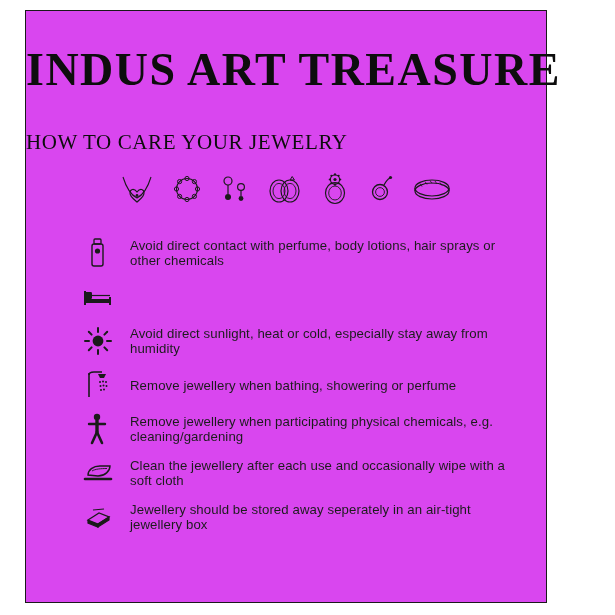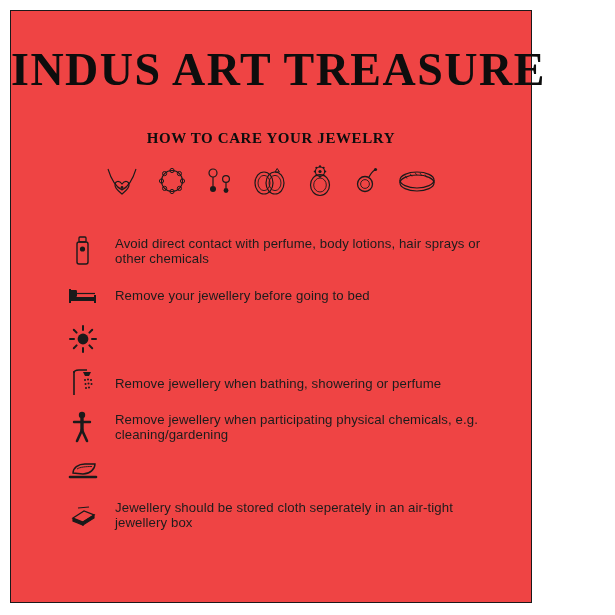--- a/index.html
+++ b/index.html
@@ -9,61 +9,60 @@
   }
   body {
     width: 615px;
     height: 615px;
     font-family: "Liberation Sans", sans-serif;
     color: #1a1a1a;
     overflow: hidden;
   }
   .card {
     position: absolute;
-    left: 10px;
+    left: 25px;
     top: 10px;
     width: 522px;
     height: 593px;
     border: 1.5px solid #1a1a1a;
     box-sizing: border-box;
-    background: #ef4444;
+    background: #d946ef;
   }
   .brand-title {
     text-align: center;
     font-family: "Liberation Serif", serif;
     font-weight: bold;
     font-size: 46px;
     letter-spacing: 1.5px;
     margin-top: 32px;
     color: #0d0d0d;
     white-space: nowrap;
   }
   .subtitle {
-    text-align: center;
     font-family: "Liberation Serif", serif;
-    font-weight: bold;
-    font-size: 15px;
+    font-weight: normal;
+    font-size: 21px;
     letter-spacing: 0.6px;
     margin-top: 34px;
     color: #0d0d0d;
   }
   .jewel-row {
     display: flex;
     justify-content: center;
     align-items: center;
     gap: 14px;
     margin-top: 12px;
     height: 44px;
   }
   .jewel-row .jewel {
     display: inline-block;
     line-height: 0;
   }
   .tips {
-    margin-top: 26px;
+    margin-top: 20px;
     padding-left: 48px;
     padding-right: 26px;
   }
   .tip {
     display: flex;
     align-items: center;
     min-height: 44px;
   }
   .tip-icon {
     width: 48px;
@@ -188,39 +187,39 @@
 
     <div class="tip">
       <span class="tip-icon">
         <svg width="32" height="24" viewBox="0 0 32 24">
           <rect x="3" y="7" width="7" height="7" rx="1.2" fill="#1a1a1a"></rect>
           <rect x="3" y="14" width="25" height="4" fill="#1a1a1a"></rect>
           <path d="M3 6 L3 20 M28 12 L28 20" stroke="#1a1a1a" stroke-width="2"></path>
           <path d="M10 10.5 L28 10.5" stroke="#1a1a1a" stroke-width="1.2"></path>
         </svg>
       </span>
-      <span class="tip-text">Remove your jewellery before going to bed</span>
     </div>
 
     <div class="tip">
       <span class="tip-icon">
         <svg width="30" height="30" viewBox="0 0 30 30">
           <circle cx="15" cy="15" r="5.4" fill="#1a1a1a"></circle>
           <g stroke="#1a1a1a" stroke-width="2" stroke-linecap="round">
             <path d="M15 2 L15 6"></path>
             <path d="M15 24 L15 28"></path>
             <path d="M2 15 L6 15"></path>
             <path d="M24 15 L28 15"></path>
             <path d="M5.8 5.8 L8.6 8.6"></path>
             <path d="M21.4 21.4 L24.2 24.2"></path>
             <path d="M24.2 5.8 L21.4 8.6"></path>
             <path d="M8.6 21.4 L5.8 24.2"></path>
           </g>
         </svg>
       </span>
+      <span class="tip-text">Avoid direct sunlight, heat or cold, especially stay away from humidity</span>
     </div>
 
     <div class="tip">
       <span class="tip-icon">
         <svg width="28" height="32" viewBox="0 0 28 32">
           <path d="M5 4 L5 28" stroke="#1a1a1a" stroke-width="1.6" fill="none"></path>
           <path d="M5 6 C5 4, 7 3, 10 3 L18 3" stroke="#1a1a1a" stroke-width="1.6" fill="none"></path>
           <path d="M14 5 L22 5 L20 9 L16 9 Z" fill="#1a1a1a"></path>
           <g fill="#1a1a1a">
             <circle cx="16" cy="13" r="1"></circle>
@@ -251,28 +250,29 @@
     </div>
 
     <div class="tip">
       <span class="tip-icon">
         <svg width="34" height="24" viewBox="0 0 34 24">
           <path d="M7 14 C7 9, 12 5, 19 5 L29 5 C29 10, 24 15, 17 15 Z" fill="none" stroke="#1a1a1a" stroke-width="1.4"></path>
           <path d="M4 18 L30 18" stroke="#1a1a1a" stroke-width="2.6" stroke-linecap="round"></path>
           <path d="M11 10 C14 8, 20 7.5, 26 7.5" fill="none" stroke="#1a1a1a" stroke-width="0.9"></path>
         </svg>
       </span>
+      <span class="tip-text">Clean the jewellery after each use and occasionally wipe with a soft cloth</span>
     </div>
 
     <div class="tip">
       <span class="tip-icon">
         <svg width="32" height="26" viewBox="0 0 32 26">
           <path d="M6 16 L17 9 L27 13 L16 20 Z" fill="none" stroke="#1a1a1a" stroke-width="1.3"></path>
           <path d="M6 16 L6 19 L16 23 L16 20" fill="#1a1a1a" stroke="#1a1a1a" stroke-width="1.2"></path>
           <path d="M16 20 L27 13 L27 16 L16 23 Z" fill="#1a1a1a" stroke="#1a1a1a" stroke-width="1.2"></path>
           <path d="M11 6 L22 5" stroke="#1a1a1a" stroke-width="1.2"></path>
         </svg>
       </span>
-      <span class="tip-text">Jewellery should be stored cloth seperately in an air-tight jewellery box</span>
+      <span class="tip-text">Jewellery should be stored away seperately in an air-tight jewellery box</span>
     </div>
 
   </div>
 </div>
 
 </body></html>

